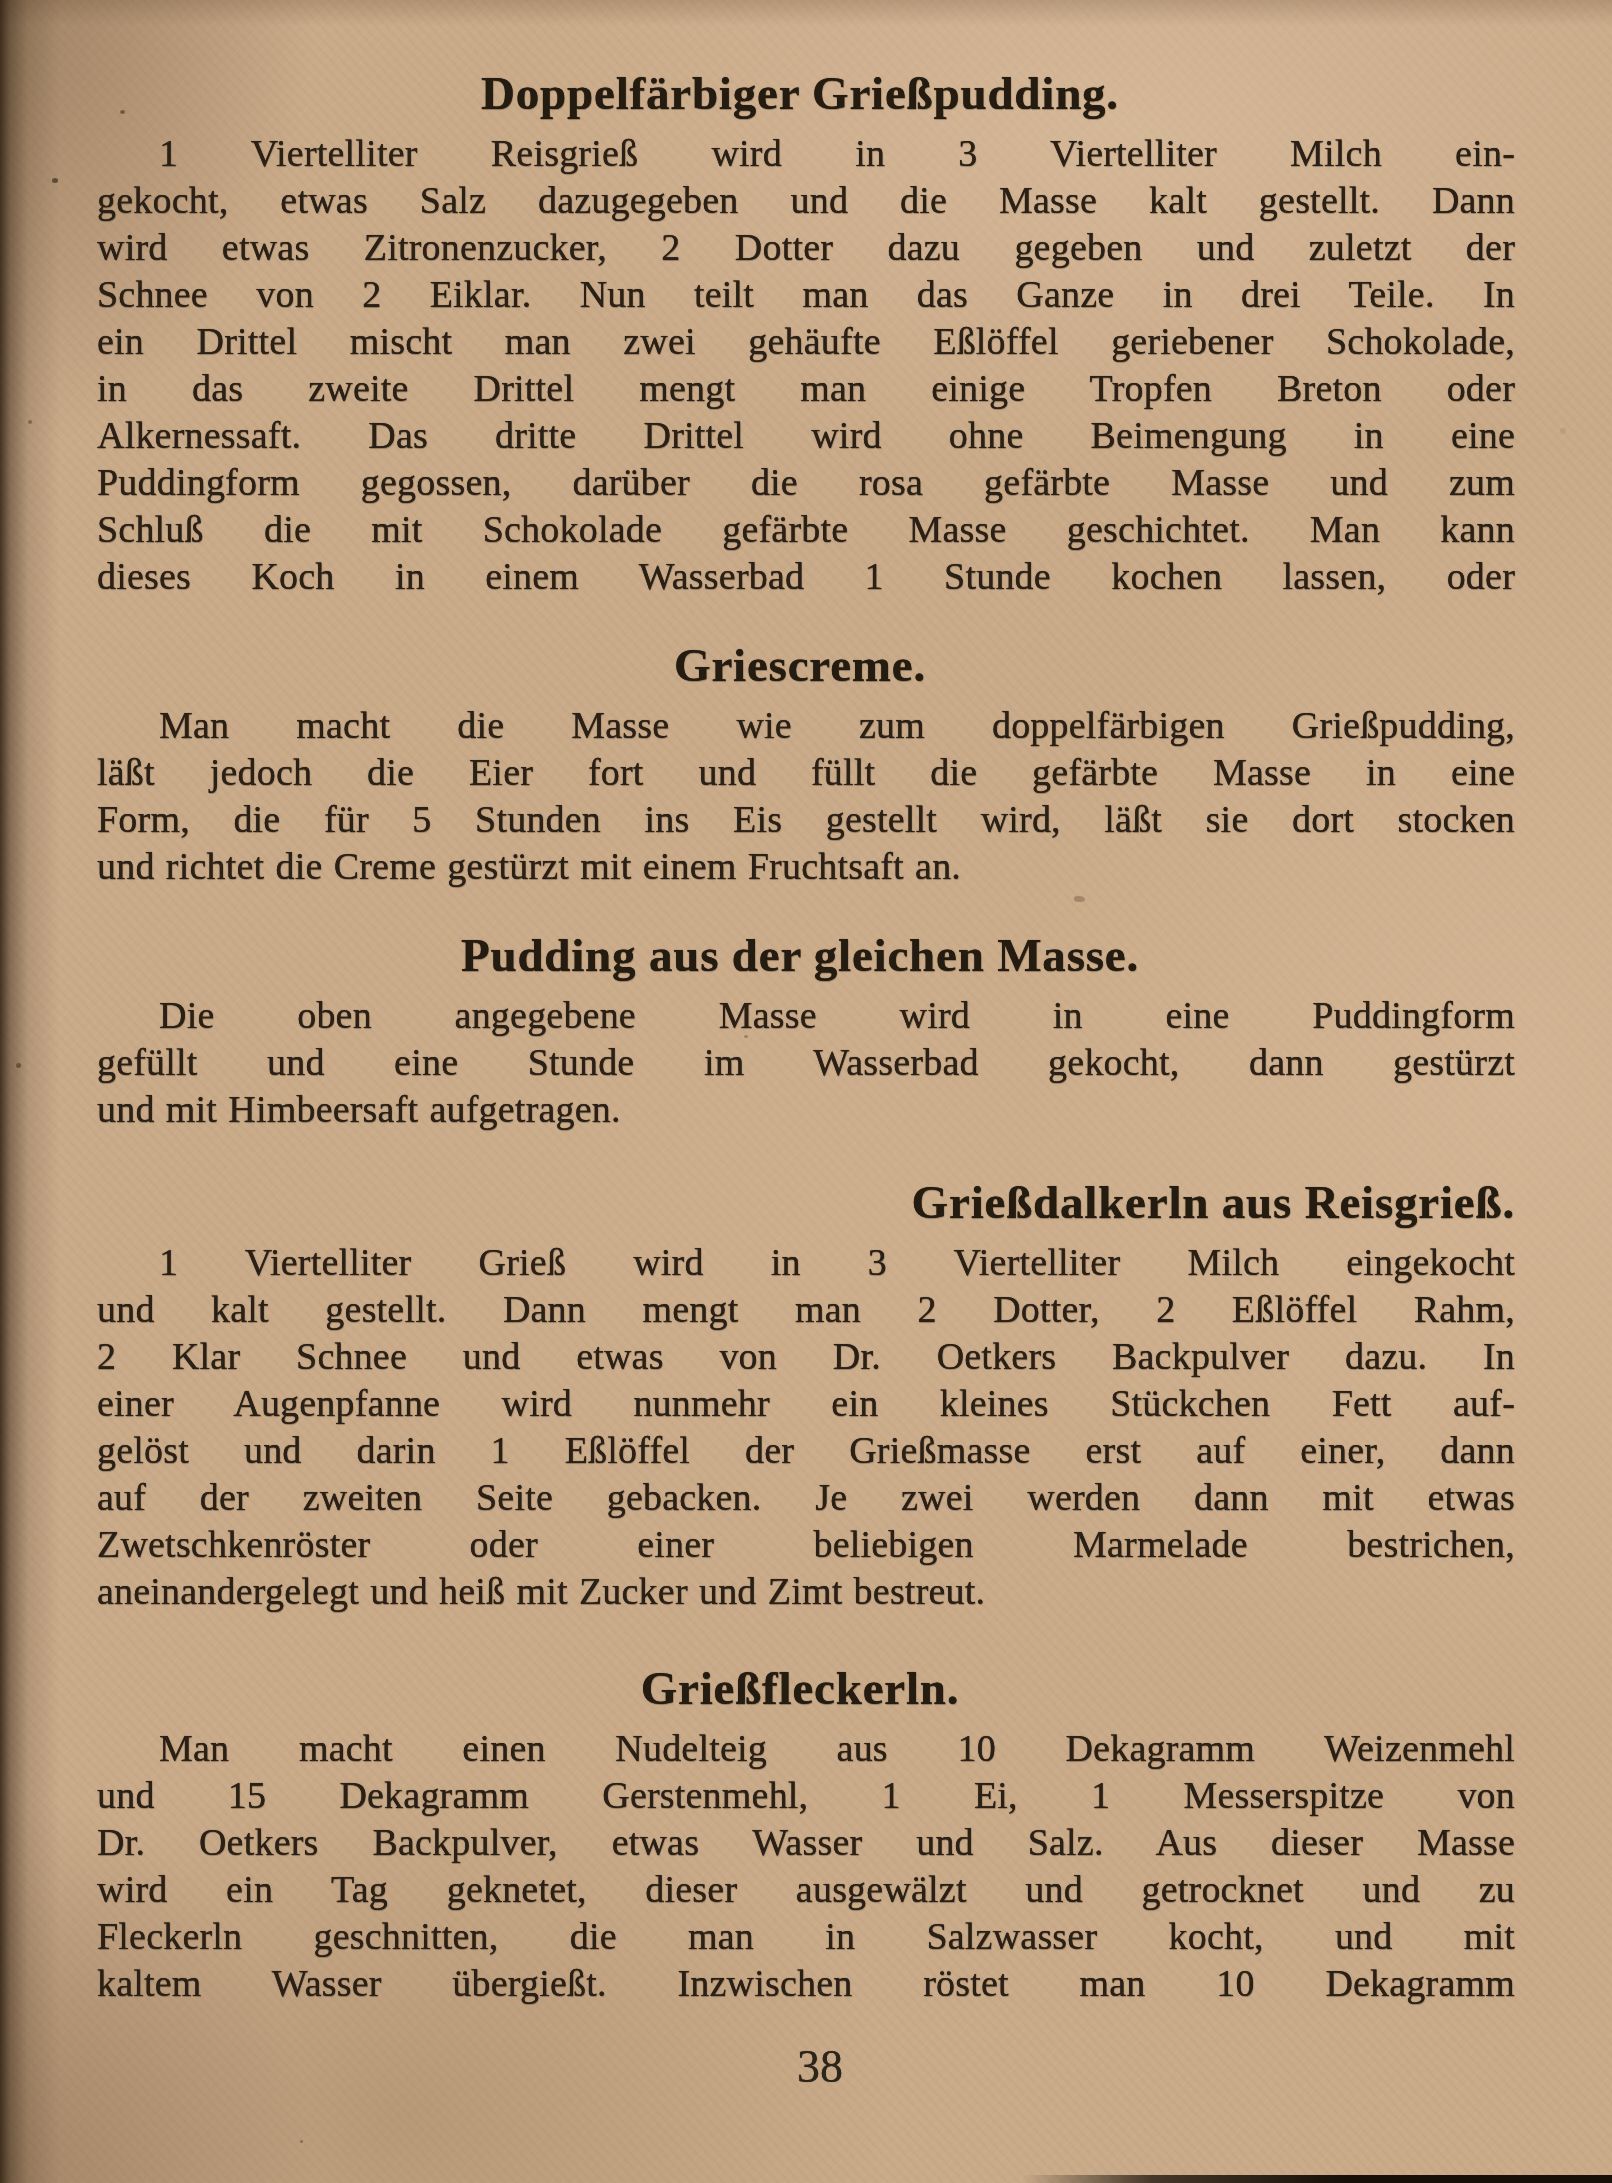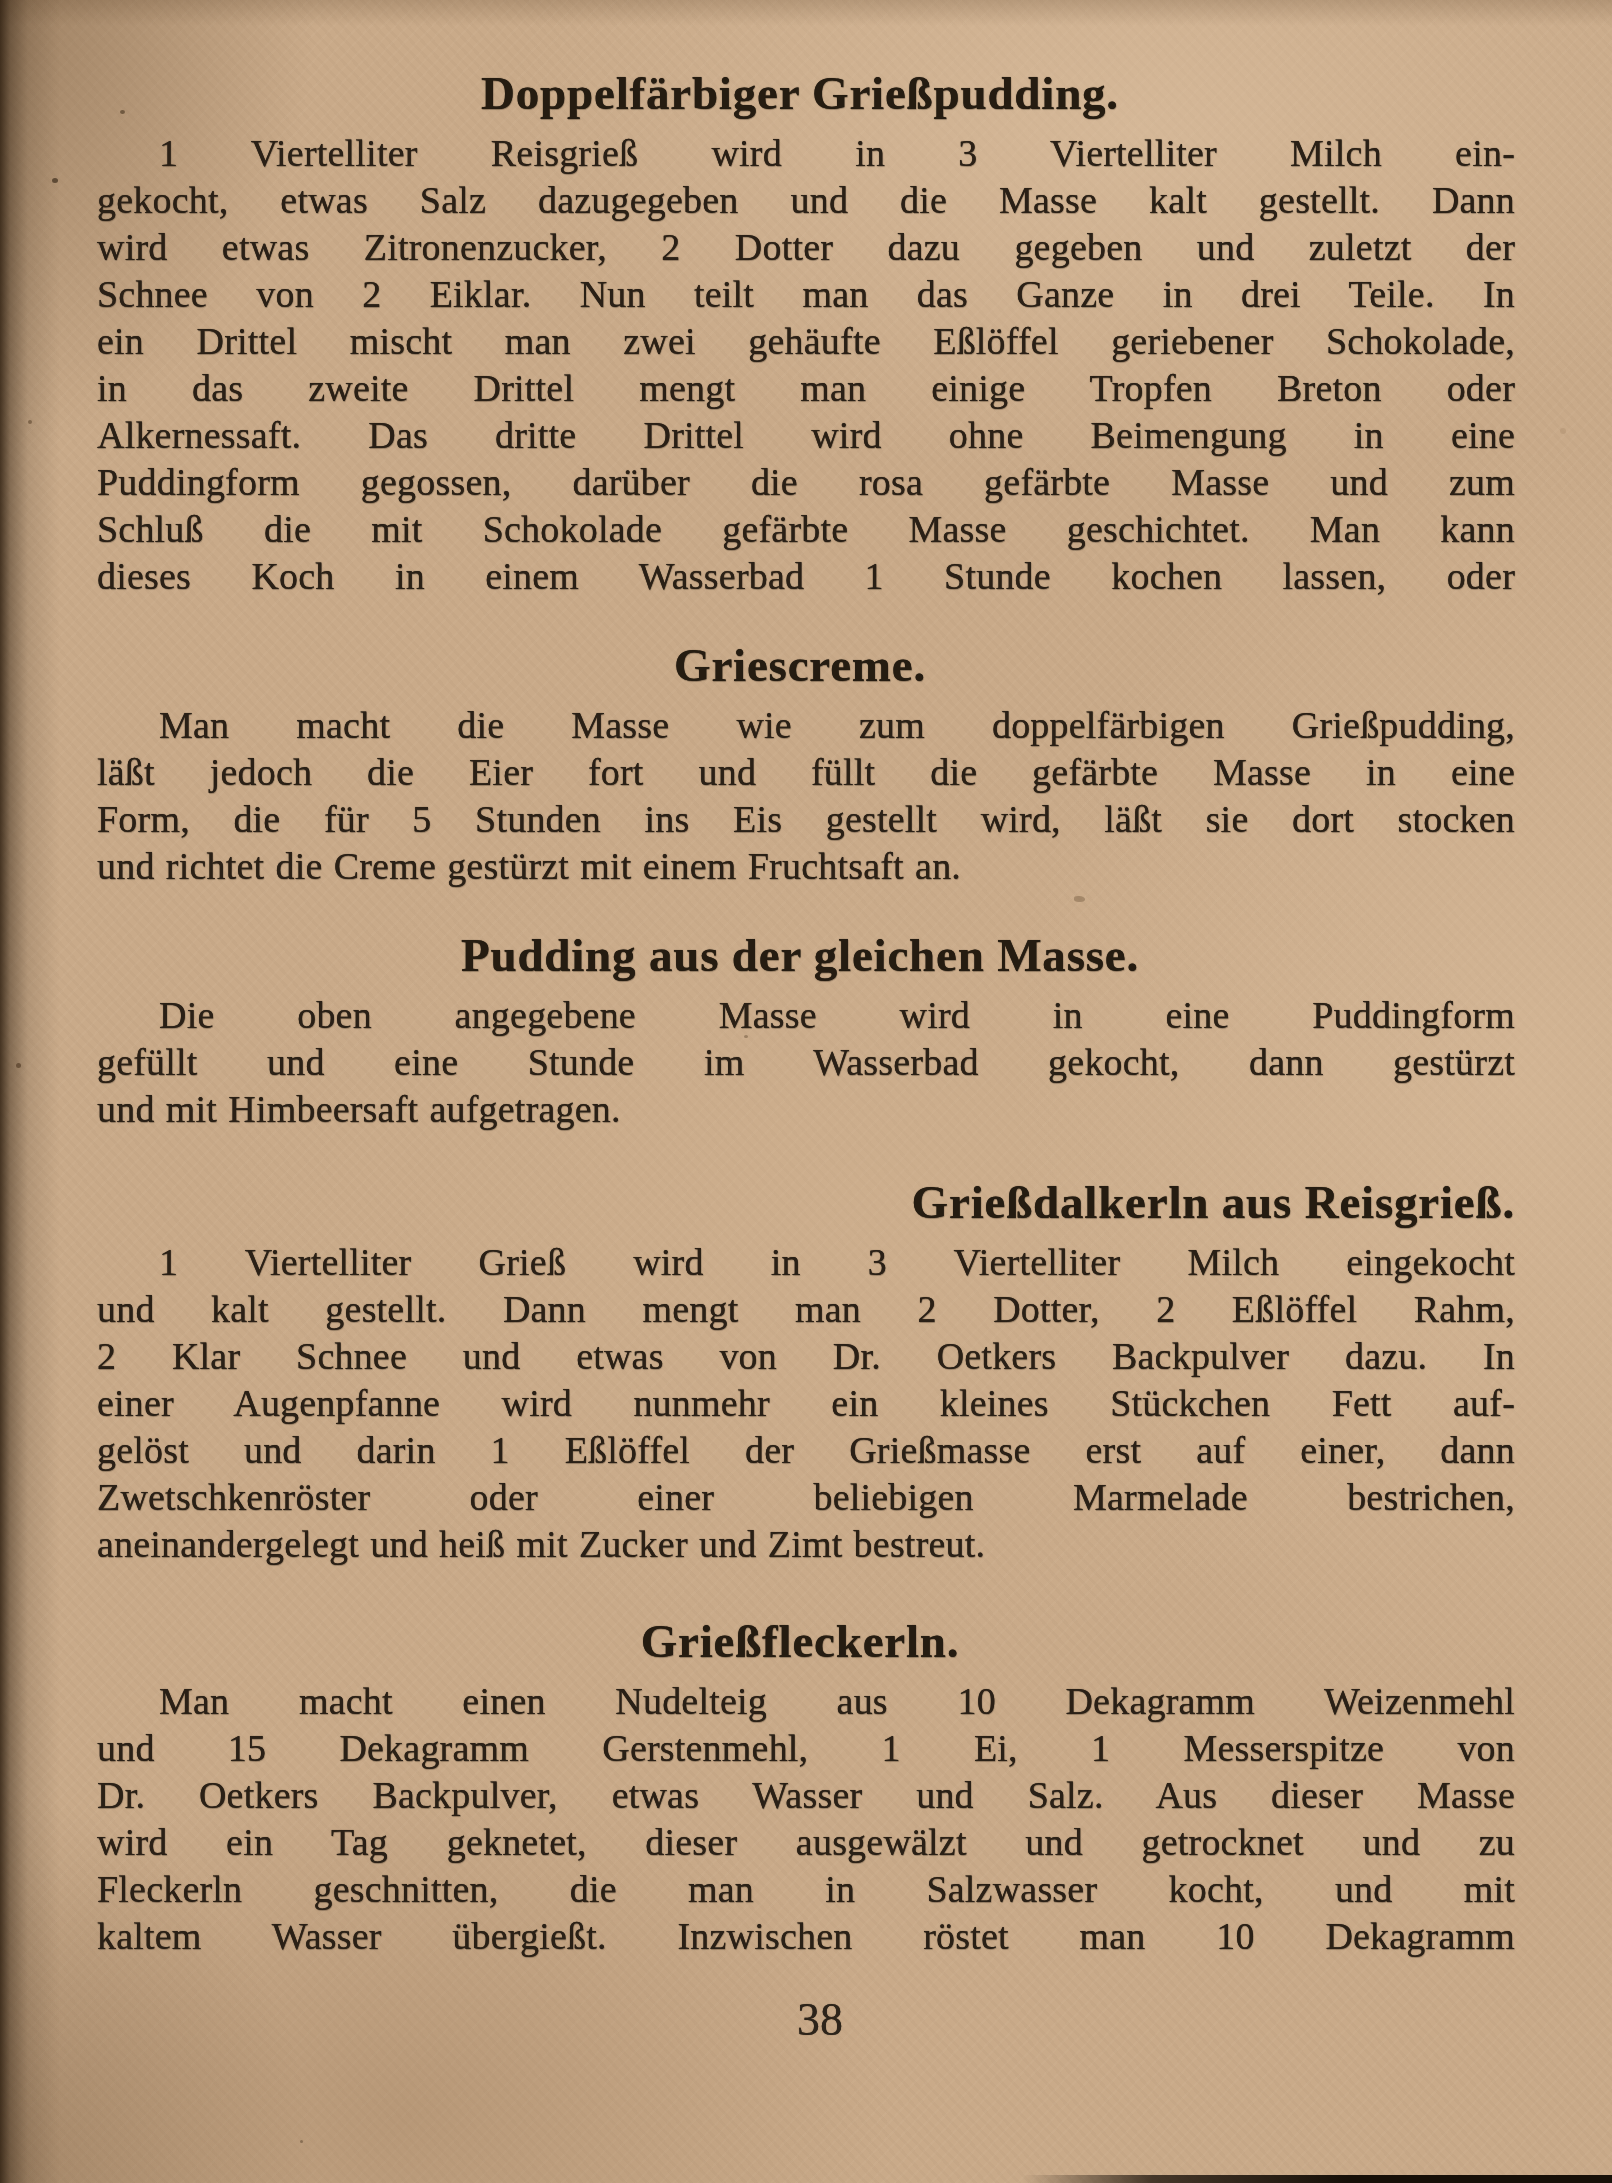--- a/index.html
+++ b/index.html
@@ -118,20 +118,21 @@
         <div class="line">gefüllt und eine Stunde im Wasserbad gekocht, dann gestürzt</div>
         <div class="line unstretched">und mit Himbeersaft aufgetragen.</div>
       </div>
       <div class="heading sec3">Grießdalkerln aus Reisgrieß.</div>
       <div class="para">
         <div class="line first">1 Viertelliter Grieß wird in 3 Viertelliter Milch eingekocht</div>
         <div class="line">und kalt gestellt. Dann mengt man 2 Dotter, 2 Eßlöffel Rahm,</div>
         <div class="line">2 Klar Schnee und etwas von Dr. Oetkers Backpulver dazu. In</div>
         <div class="line">einer Augenpfanne wird nunmehr ein kleines Stückchen Fett auf-</div>
         <div class="line">gelöst und darin 1 Eßlöffel der Grießmasse erst auf einer, dann</div>
+        <div class="line">auf der zweiten Seite gebacken. Je zwei werden dann mit etwas</div>
         <div class="line">Zwetschkenröster oder einer beliebigen Marmelade bestrichen,</div>
         <div class="line unstretched">aneinandergelegt und heiß mit Zucker und Zimt bestreut.</div>
       </div>
       <div class="heading sec4">Grießfleckerln.</div>
       <div class="para">
         <div class="line first">Man macht einen Nudelteig aus 10 Dekagramm Weizenmehl</div>
         <div class="line">und 15 Dekagramm Gerstenmehl, 1 Ei, 1 Messerspitze von</div>
         <div class="line">Dr. Oetkers Backpulver, etwas Wasser und Salz. Aus dieser Masse</div>
         <div class="line">wird ein Tag geknetet, dieser ausgewälzt und getrocknet und zu</div>
         <div class="line">Fleckerln geschnitten, die man in Salzwasser kocht, und mit</div>

